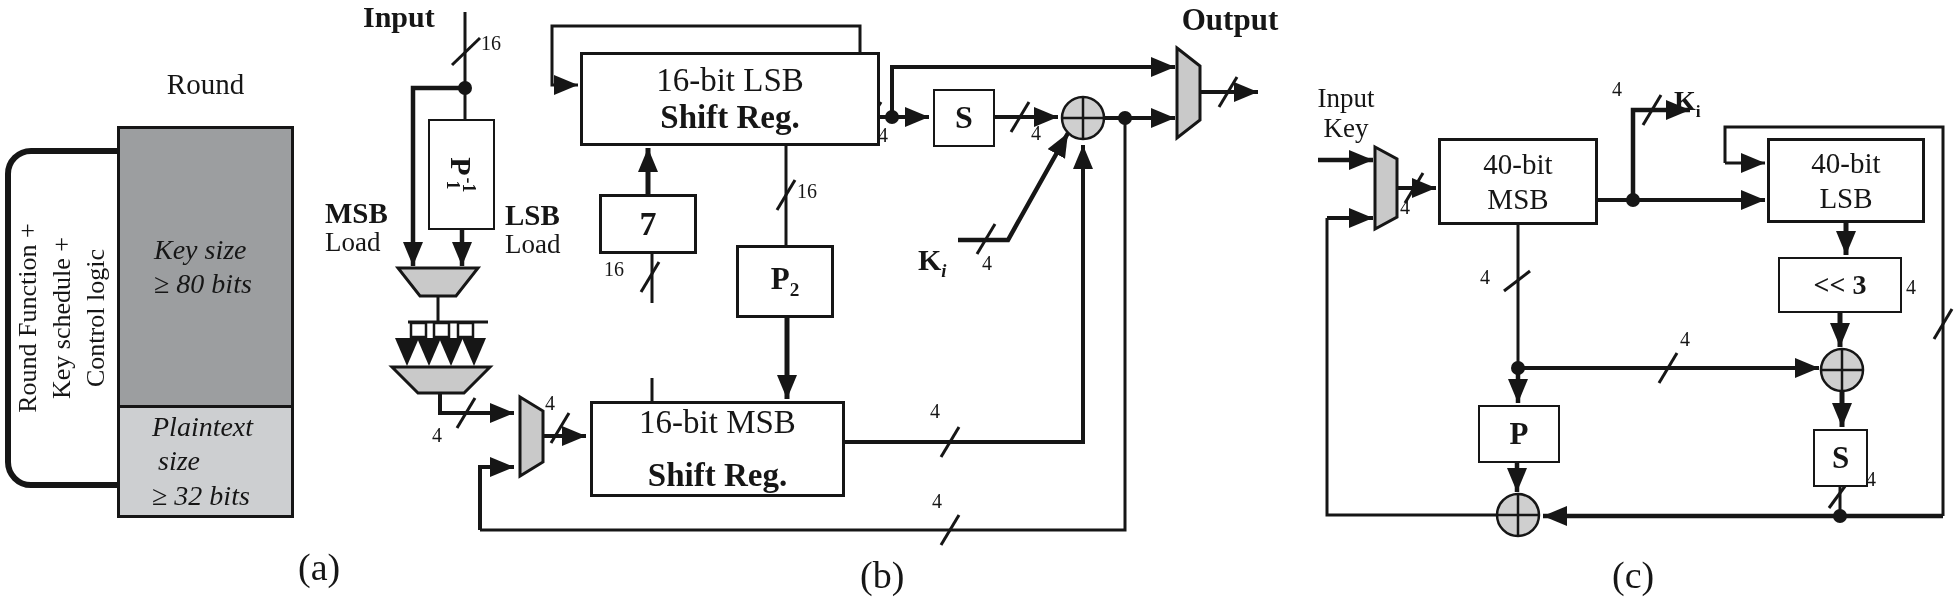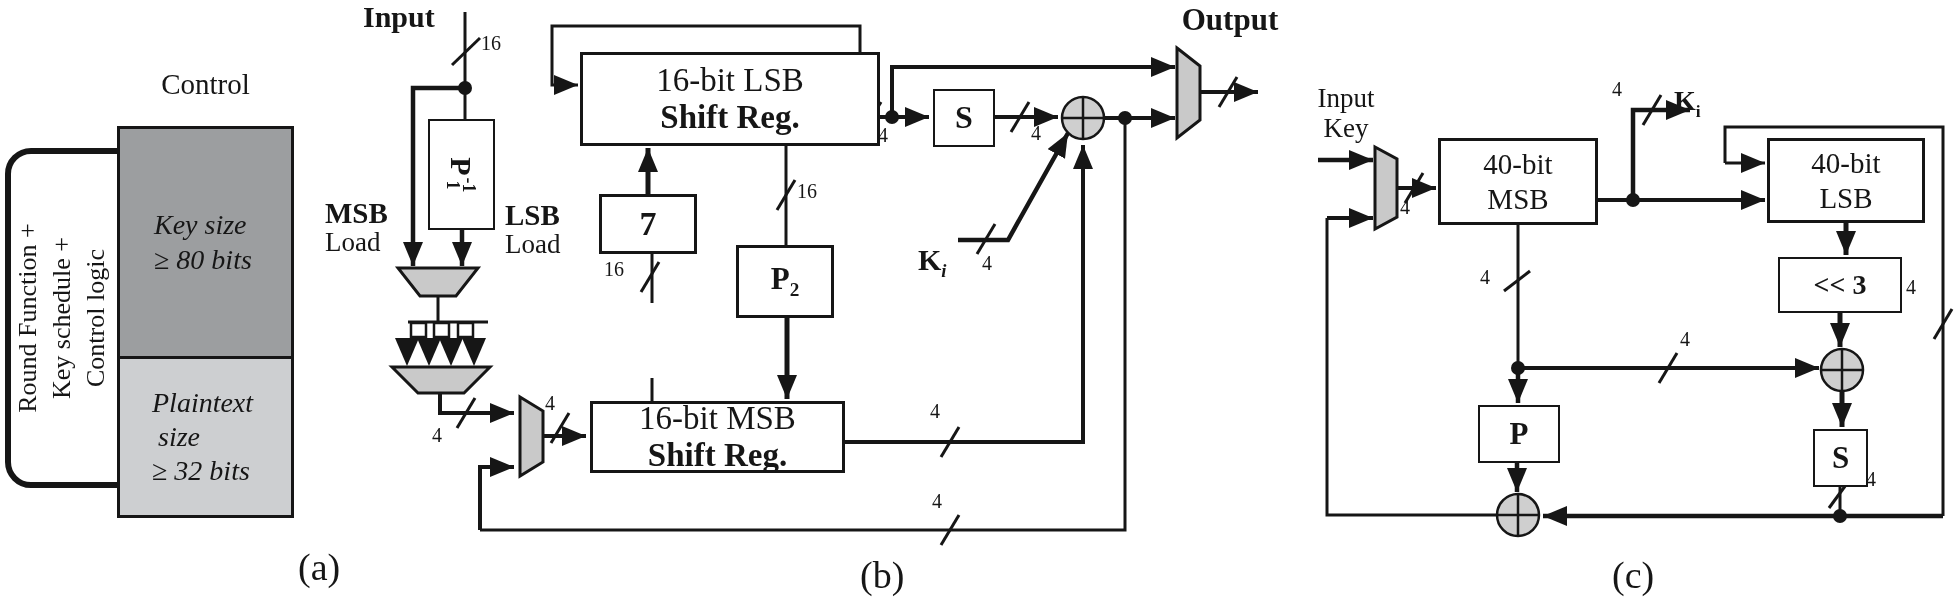--- a/index.html
+++ b/index.html
@@ -178,31 +178,31 @@
   <g fill="#161616">
     <circle cx="465" cy="88" r="7"></circle>
     <circle cx="892" cy="117" r="7"></circle>
     <circle cx="1125" cy="118" r="7"></circle>
     <circle cx="1633" cy="200" r="7"></circle>
     <circle cx="1518" cy="368" r="7"></circle>
     <circle cx="1840" cy="516" r="7"></circle>
   </g>
 </svg>
 
-<div class="lbl" style="left:117px;top:68px;width:177px;text-align:center;font-size:29px;">Control</div>
+<div class="lbl" style="left:117px;top:68px;width:177px;text-align:center;font-size:29px;">Round</div>
 
 <div id="ctrl-box" style="left:5px;top:148px;width:148px;height:340px;"></div>
 <div id="ctrl-txt" style="left:-109px;top:268px;width:340px;height:100px;">
   <div>Round Function +</div>
   <div>Key schedule +</div>
   <div>Control logic</div>
 </div>
 
 <div id="mem-box" style="left:117px;top:126px;width:177px;height:392px;">
-  <div id="mem-top" style="height:230px;">
+  <div id="mem-top" style="height:279px;">
     <span class="memtxt">Key size</span>
     <span class="memtxt">≥ 80 bits</span>
   </div>
   <div id="mem-bot">
     <span class="memtxt">Plaintext</span>
     <span class="memtxt" style="padding-left:6px;">size</span>
     <span class="memtxt">≥ 32 bits</span>
   </div>
 </div>
 
@@ -240,21 +240,21 @@
 
 <div class="box bld" style="left:599px;top:194px;width:98px;height:60px;font-size:34px;">7</div>
 <div class="lbl n" style="left:604px;top:258px;">16</div>
 
 
 <div class="lbl n" style="left:797px;top:180px;">16</div>
 <div class="box bld" style="left:736px;top:245px;width:98px;height:73px;font-size:31px;">
   <span><span>P</span><sub>2</sub></span>
 </div>
 
-<div class="box" style="left:590px;top:401px;width:255px;height:72px;">
+<div class="box" style="left:590px;top:401px;width:255px;height:96px;justify-content:space-between;">
   <span>16-bit MSB</span>
   <span class="bld">Shift Reg.</span>
 </div>
 
 <div class="lbl n" style="left:878px;top:124px;">4</div>
 <div class="box bld" style="left:933px;top:89px;width:62px;height:58px;border-width:2.5px;font-size:32px;">S</div>
 <div class="lbl n" style="left:1031px;top:122px;">4</div>
 
 <div class="lbl kk ki-i-italic" style="left:918px;top:208px;">
   <span>K</span><sub>i</sub>

